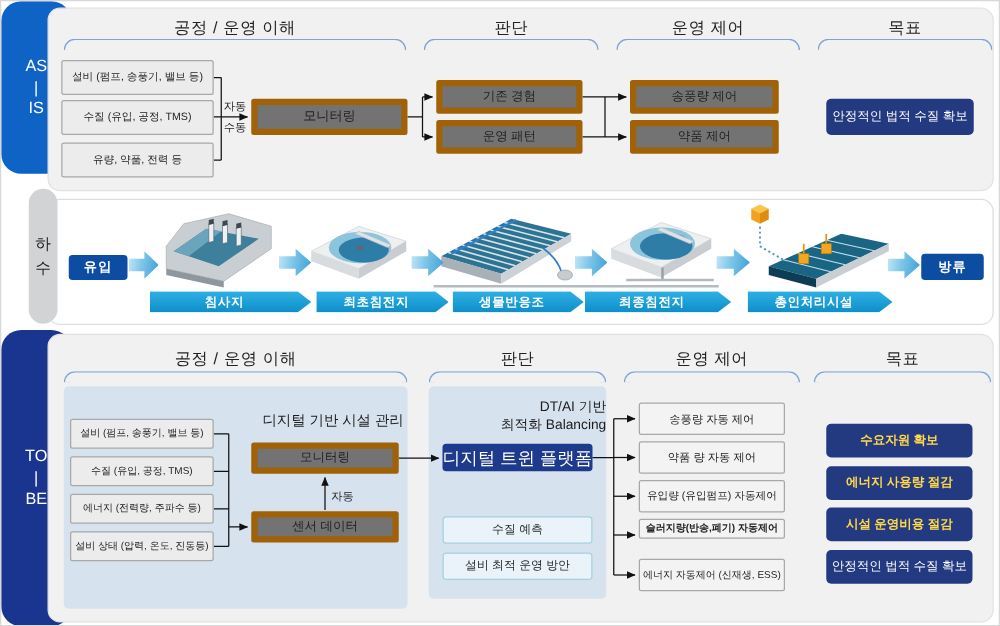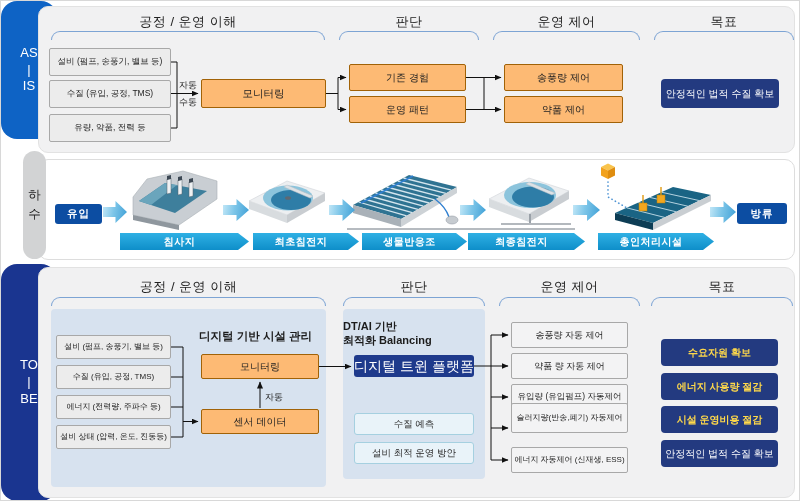--- a/index.html
+++ b/index.html
@@ -14,40 +14,40 @@
     color:#fff;font-size:13px;line-height:1.3;font-weight:500;}
   .side-tab .tab-col{width:37px;text-align:center;}
   .panel{position:absolute;background:#f1f1f2;border:1px solid #e2e2e2;border-radius:10px;z-index:2;}
   .flow-band{position:absolute;background:#ffffff;border:1px solid #ddd;border-radius:10px;z-index:2;}
   .hdr{position:absolute;z-index:6;text-align:center;font-size:13px;font-weight:500;color:#222;letter-spacing:.5px;}
   .brace{position:absolute;z-index:6;height:9px;border:1.5px solid #7da4d4;border-bottom:none;
     border-radius:9px 9px 0 0;}
   .box{position:absolute;z-index:10;display:flex;align-items:center;justify-content:center;
     text-align:center;line-height:1.15;}
   .box-gray{background:#ececec;border:1px solid #a8a8a8;border-radius:2px;font-size:8.5px;color:#222;}
-  .box-white{background:#fdba74;border:1px solid #a16207;border-radius:2px;font-size:10px;color:#222;}
+  .box-white{background:#737373;border:5px solid #a16207;border-radius:2px;font-size:10px;color:#222;}
   .box-lightgray{background:#f3f3f4;border:1px solid #a8a8a8;border-radius:2px;font-size:9px;color:#222;}
   .box-navy{background:#233a80;border-radius:4px;color:#fff;font-size:10px;}
   .box-pale{background:#e9f3f9;border:1px solid #a5d0e0;border-radius:3px;font-size:9.5px;color:#2a2a2a;}
   .sub-panel{position:absolute;z-index:4;background:#d7e2ef;border-radius:4px;}
   .mode-label{position:absolute;z-index:11;font-size:9px;color:#222;}
   .flow-arrow{position:absolute;z-index:8;
     background:linear-gradient(100deg,#c6e9f8 0%,#7cc5e8 45%,#3d9fd6 100%);
     clip-path:polygon(0 27%,52% 27%,52% 0,100% 50%,52% 100%,52% 73%,0 73%);}
   .banner{position:absolute;z-index:9;height:17px;background:linear-gradient(180deg,#2fb0e4,#0e8ec9);
     clip-path:polygon(0 0,calc(100% - 11px) 0,100% 50%,calc(100% - 11px) 100%,0 100%);
     color:#fff;font-size:10px;font-weight:bold;display:flex;align-items:center;justify-content:center;
     padding-right:10px;letter-spacing:.5px;}
   .pill{position:absolute;z-index:30;background:#d2d3d4;border-radius:12px;
     display:flex;flex-direction:column;align-items:center;justify-content:center;
     font-size:12.5px;color:#222;line-height:1.5;}
   .navy-chip{position:absolute;z-index:12;background:#0c4da2;border-radius:3px;color:#fff;
     font-size:10.5px;font-weight:bold;display:flex;align-items:center;justify-content:center;letter-spacing:1px;}
   .facility{position:absolute;z-index:7;}
-  .title-sm{position:absolute;z-index:11;font-size:11.5px;color:#1c1c1c;text-align:left;font-weight:700;}
+  .title-sm{position:absolute;z-index:11;font-size:11.5px;color:#1c1c1c;text-align:right;font-weight:400;}
   .goal-em{color:#ffd94a;font-weight:bold;}
   svg.connectors{position:absolute;left:0;top:0;z-index:5;pointer-events:none;}
   .ground{position:absolute;z-index:6;background:#b6bbc0;height:2px;}
 </style>
 </head>
 <body>
 
 <div id="canvas">
 
   <div class="side-tab" style="left:0;top:4;width:56px;height:138px;background:#0e63c5;">
@@ -217,21 +217,21 @@
     <div>DT/AI 기반</div>
     <div>최적화 Balancing</div>
   </div>
   <div class="box" style="left:353px;top:354px;width:120px;height:22px;background:#1e3a8c;border-radius:3px;color:#fff;font-size:14px;">디지털 트윈 플랫폼</div>
   <div class="box box-pale" style="left:353px;top:412px;width:120px;height:22px;">수질 예측</div>
   <div class="box box-pale" style="left:353px;top:441px;width:120px;height:22px;">설비 최적 운영 방안</div>
 
   <div class="box box-lightgray" style="left:510px;top:321px;width:117px;height:26px;">송풍량 자동 제어</div>
   <div class="box box-lightgray" style="left:510px;top:352px;width:117px;height:26px;">약품 량 자동 제어</div>
   <div class="box box-lightgray" style="left:510px;top:383px;width:117px;height:26px;font-size:8.5px;">유입량 (유입펌프) 자동제어</div>
-  <div class="box box-lightgray" style="left:510px;top:402px;width:117px;height:30px;font-size:8px;">슬러지량(반송,폐기) 자동제어</div>
+  <div class="box box-lightgray" style="left:510px;top:414px;width:117px;height:16px;font-size:8px;font-weight:bold;">슬러지량(반송,폐기) 자동제어</div>
   <div class="box box-lightgray" style="left:510px;top:446px;width:117px;height:26px;font-size:8px;">에너지 자동제어 (신재생, ESS)</div>
 
   <div class="box box-navy goal-em" style="left:660px;top:338px;width:117px;height:27px;">수요자원 확보</div>
   <div class="box box-navy goal-em" style="left:660px;top:372px;width:117px;height:27px;">에너지 사용량 절감</div>
   <div class="box box-navy goal-em" style="left:660px;top:405px;width:117px;height:27px;">시설 운영비용 절감</div>
   <div class="box box-navy" style="left:660px;top:439px;width:117px;height:27px;">안정적인 법적 수질 확보</div>
 
   <svg class="connectors" width="800" height="501" viewBox="0 0 800 501">
     <defs>
       <marker id="arw" markerUnits="userSpaceOnUse" markerWidth="8" markerHeight="7" refX="6.5" refY="3" orient="auto">

